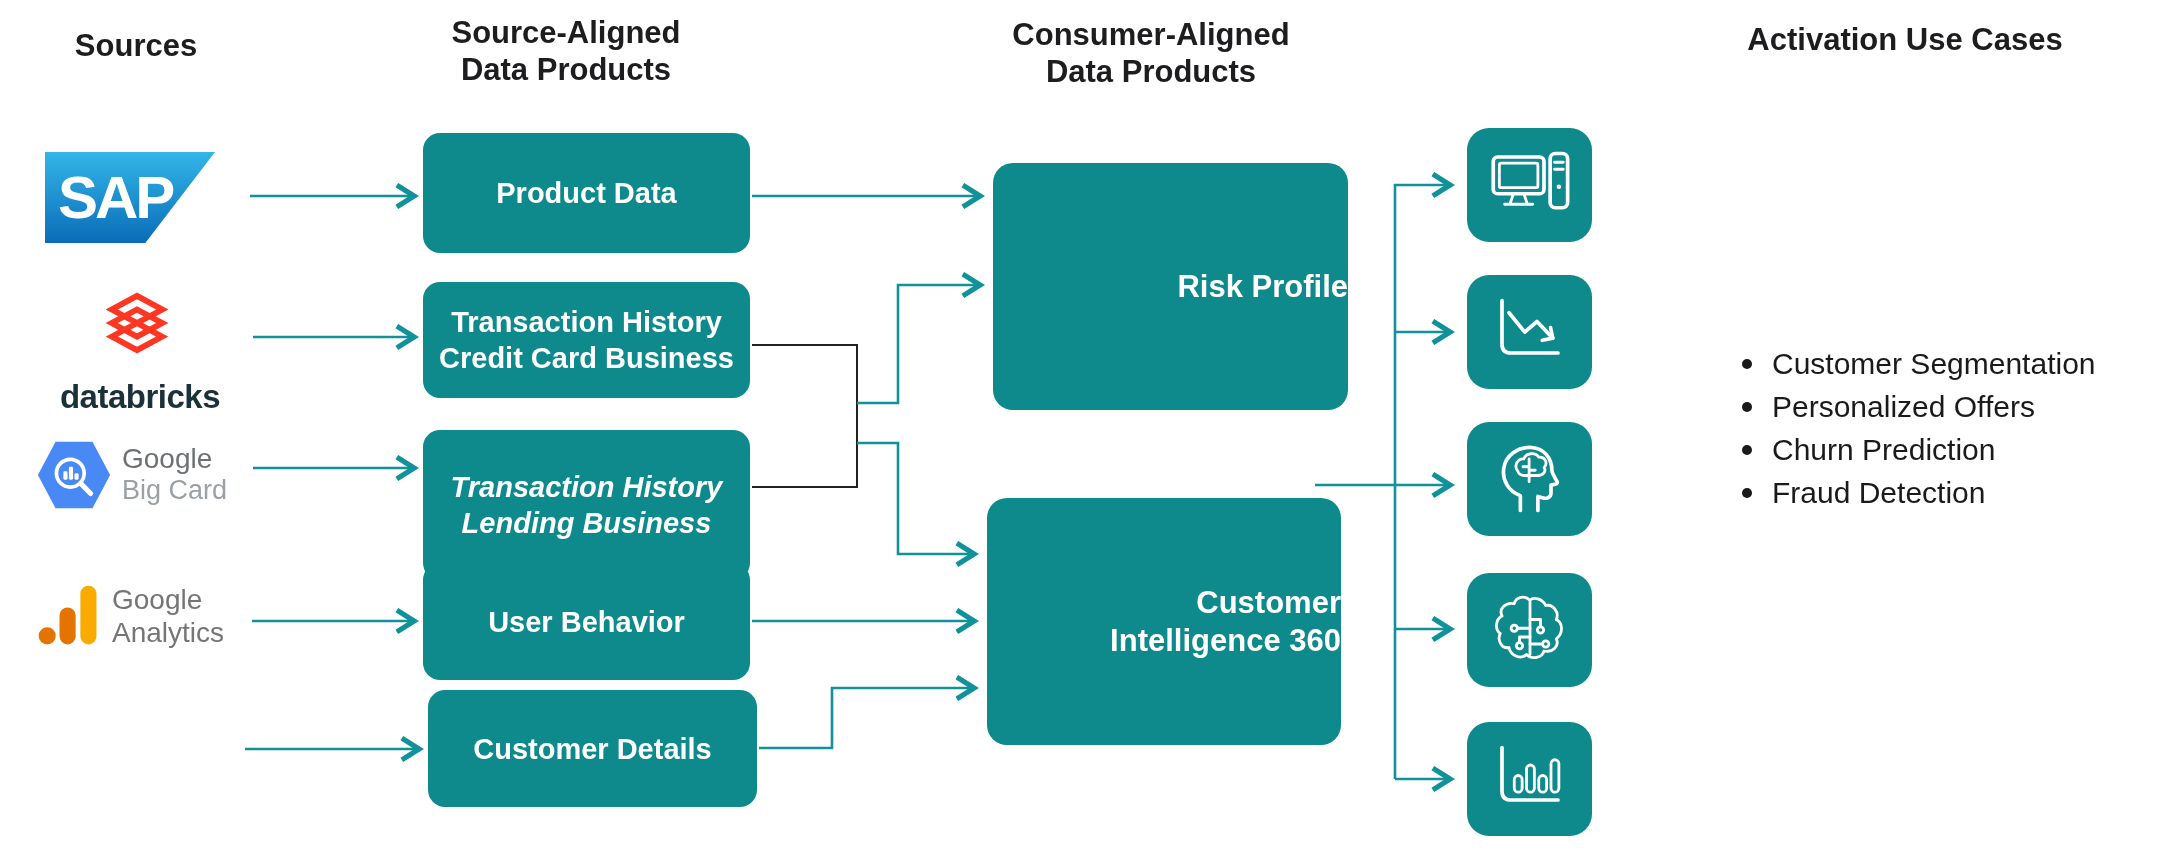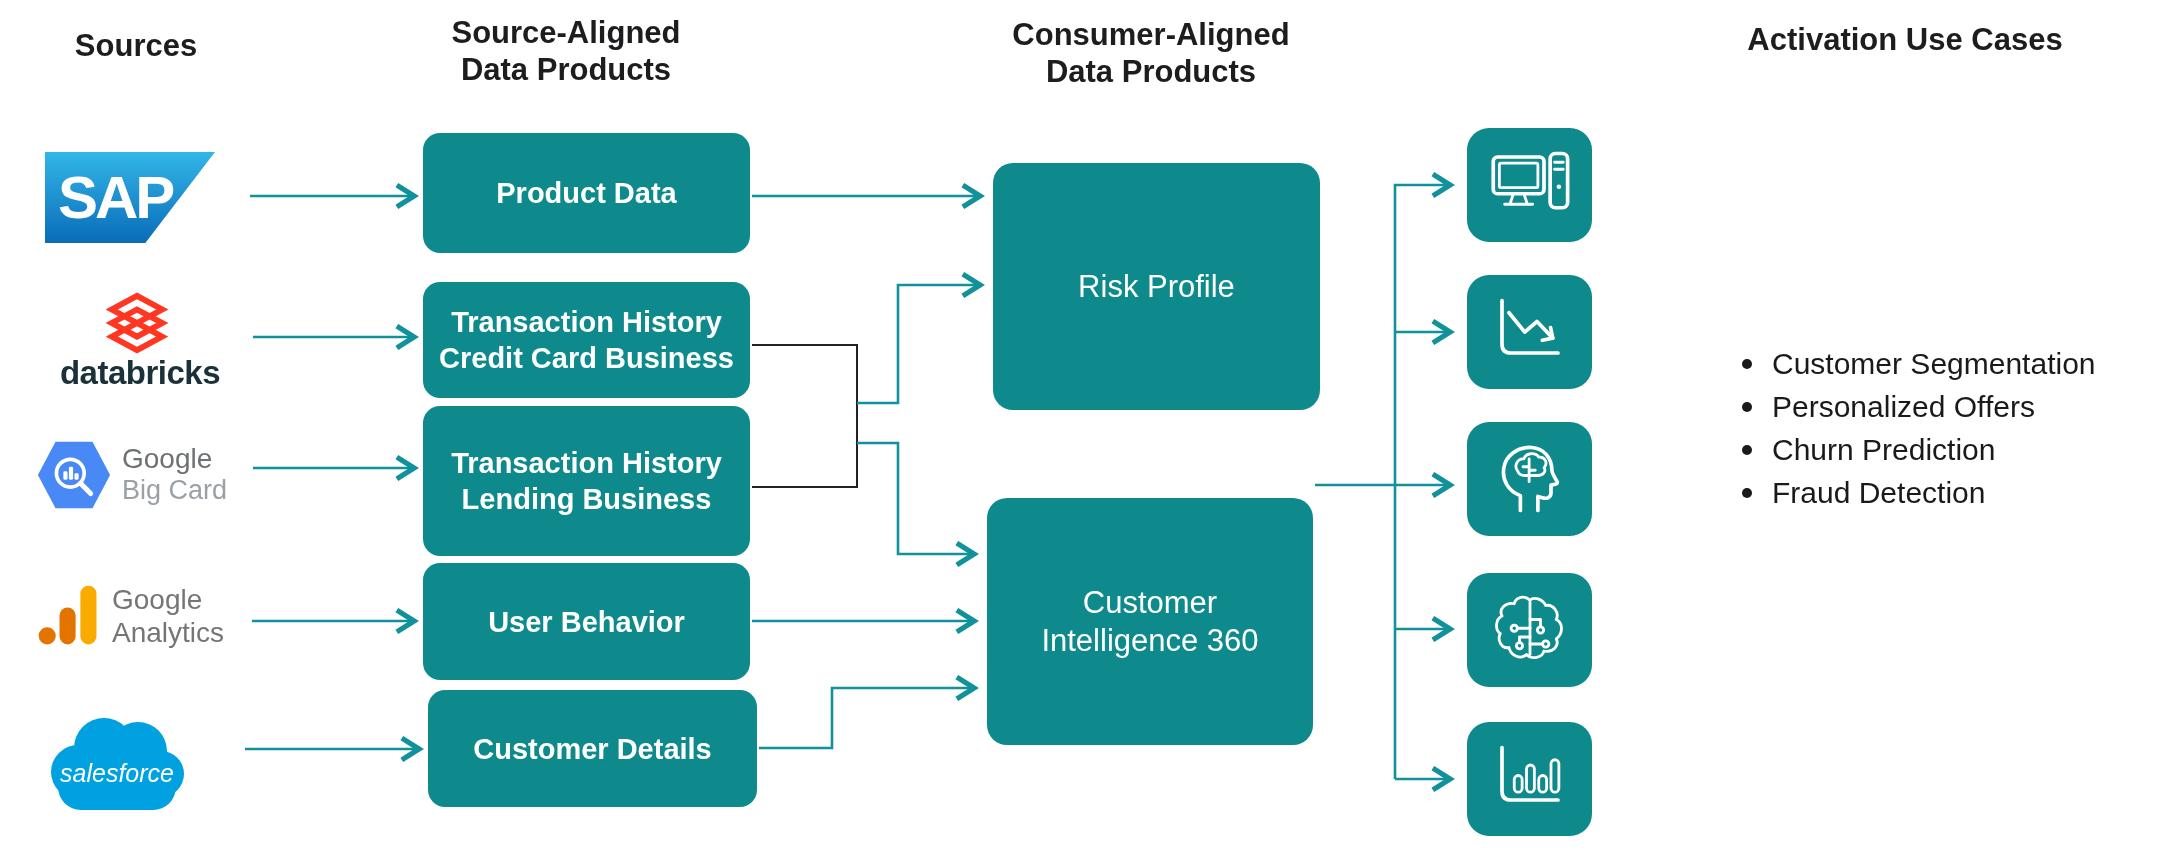--- a/index.html
+++ b/index.html
@@ -7,21 +7,21 @@
   #stage{position:relative;width:2162px;height:864px;overflow:hidden;background:#fff;}
   .abs{position:absolute;}
   .hdr{color:var(--heading,#1D1D1F);font-weight:700;font-size:31px;line-height:37px;text-align:center;}
   
   #wires{position:absolute;left:0;top:0;pointer-events:none;}
   .cline{stroke:var(--arrow,#11929A);stroke-width:2.6;fill:none;}
   .bline{stroke:var(--connector-black,#222);stroke-width:2;fill:none;}
   .ahead{stroke:var(--arrow,#11929A);fill:none;stroke-width:2.4;}
   
   .pbox{background:var(--teal,#0E8A8D);border-radius:17px;color:#fff;display:flex;align-items:center;justify-content:center;text-align:center;font-weight:700;font-size:29px;line-height:36px;padding:0 14px;box-sizing:border-box;}
-  .cbox{background:var(--teal,#0E8A8D);border-radius:20px;color:#fff;display:flex;flex-direction:column;align-items:center;justify-content:center;text-align:center;font-weight:400;font-size:31px;line-height:38px;}
+  .cbox{background:var(--teal,#0E8A8D);border-radius:20px;color:#fff;display:flex;flex-direction:column;align-items:flex-end;justify-content:center;text-align:center;font-weight:700;font-size:31px;line-height:38px;padding-left:28px;}
   
   .tile{background:var(--teal,#0E8A8D);border-radius:22px;width:125px;height:114px;display:flex;align-items:center;justify-content:center;}
   .tile svg{width:84px;height:84px;}
   .licon{stroke:#fff;fill:none;stroke-width:4.2;stroke-linecap:round;stroke-linejoin:round;}
   .licon-thin{stroke:#fff;fill:none;stroke-width:3.2;stroke-linecap:round;stroke-linejoin:round;}
   
   .saplogo{background:linear-gradient(180deg,var(--sap-blue-top,#33B6E8),var(--sap-blue-bottom,#0A6CB8));clip-path:polygon(0 0,100% 0,59% 100%,0 100%);display:flex;align-items:center;}
   .saplogo span{color:#fff;font-weight:700;font-size:60px;letter-spacing:-3px;padding-left:13px;line-height:88px;}
   .dbx-word{color:var(--databricks-text,#1B3139);font-weight:700;font-size:33px;text-align:center;letter-spacing:-0.5px;}
   .gword{color:var(--google-gray,#6D7174);font-size:28px;line-height:33px;}
@@ -82,21 +82,21 @@
 
   <div class="abs" style="left:106px;top:290px;width:62px;height:68px;">
     <svg width="62" height="68" viewBox="0 0 64 68">
       <g stroke="var(--databricks-red,#FF3621)" stroke-width="6" fill="none" stroke-linejoin="miter">
         <path d="M32,5 L58,19 L32,33 L6,19 Z"></path>
         <path d="M32,19 L58,33 L32,47 L6,33 Z"></path>
         <path d="M32,33 L58,47 L32,61 L6,47 Z"></path>
       </g>
     </svg>
   </div>
-  <div class="abs dbx-word" style="left:30px;top:354px;width:220px;">databricks</div>
+  <div class="abs dbx-word" style="left:30px;top:378px;width:220px;">databricks</div>
 
   <div class="abs" style="left:37px;top:438px;width:74px;height:74px;">
     <svg width="74" height="74" viewBox="0 0 80 80">
       <polygon points="20,4 60,4 79,40 60,76 20,76 1,40" fill="var(--bigquery-blue,#4989F5)"></polygon>
       <circle cx="36" cy="38" r="15" stroke="#fff" stroke-width="4" fill="none"></circle>
       <rect x="28.5" y="36" width="4.5" height="9" rx="1.5" fill="#fff"></rect>
       <rect x="34.5" y="31" width="4.5" height="14" rx="1.5" fill="#fff"></rect>
       <rect x="40.5" y="38" width="4.5" height="7" rx="1.5" fill="#fff"></rect>
       <line x1="47" y1="49" x2="58" y2="60" stroke="#fff" stroke-width="5.5" stroke-linecap="round"></line>
     </svg>
@@ -111,40 +111,28 @@
       <rect x="50" y="6" width="17" height="62" rx="8.5" fill="var(--ga-amber,#F9AB00)"></rect>
       <rect x="28" y="29" width="17" height="39" rx="8.5" fill="var(--ga-orange,#E37400)"></rect>
       <circle cx="15" cy="59" r="9" fill="var(--ga-orange,#E37400)"></circle>
     </svg>
   </div>
   <div class="abs" style="left:112px;top:583px;">
     <div class="gaword">Google</div>
     <div class="gaword">Analytics</div>
   </div>
 
-  <div class="abs" style="left:42px;top:706px;width:150px;height:108px;">
-    <svg width="150" height="108" viewBox="0 0 150 108">
-      <g fill="var(--salesforce-blue,#00A1E0)">
-        <circle cx="36" cy="66" r="27"></circle>
-        <circle cx="62" cy="42" r="30"></circle>
-        <circle cx="96" cy="45" r="29"></circle>
-        <circle cx="119" cy="68" r="23"></circle>
-        <rect x="16" y="58" width="118" height="46" rx="23"></rect>
-      </g>
-      <text x="75" y="76" text-anchor="middle" font-size="25" font-style="italic" fill="#fff">salesforce</text>
-    </svg>
-  </div>
 
   <div class="abs pbox" style="left:423px;top:133px;width:327px;height:120px;">
     <span>Product Data</span>
   </div>
   <div class="abs pbox" style="left:423px;top:282px;width:327px;height:116px;">
     <span>Transaction History Credit Card Business</span>
   </div>
-  <div class="abs pbox" style="left:423px;top:406px;width:327px;height:150px;">
+  <div class="abs pbox" style="left:423px;top:430px;width:327px;height:150px;font-style:italic;">
     <span>Transaction History Lending Business</span>
   </div>
   <div class="abs pbox" style="left:423px;top:563px;width:327px;height:117px;">
     <span>User Behavior</span>
   </div>
   <div class="abs pbox" style="left:428px;top:690px;width:329px;height:117px;">
     <span>Customer Details</span>
   </div>
 
   <div class="abs cbox" style="left:993px;top:163px;width:327px;height:247px;">

